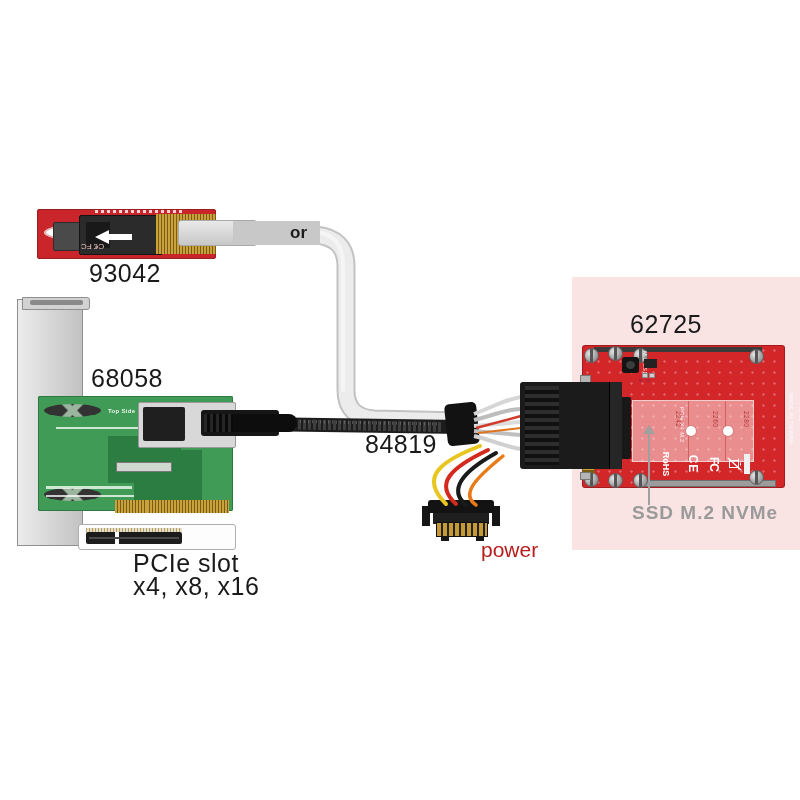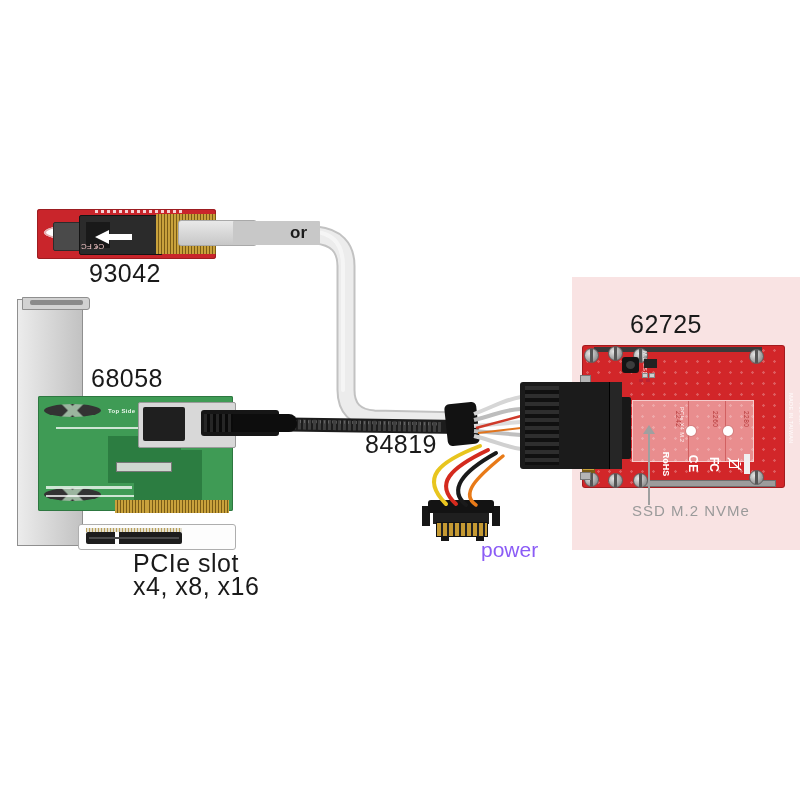--- a/index.html
+++ b/index.html
@@ -1,20 +1,20 @@
 <!DOCTYPE html>
 <html><head>
 <meta charset="utf-8">
 <style>
   html,body{margin:0;padding:0;background:#fff;}
   #canvas{position:relative;width:800px;height:800px;background:#ffffff;overflow:hidden;
           font-family:"Liberation Sans",sans-serif;}
   .abs{position:absolute;padding-left:44px;}
   .lbl{font-size:25px;color:#1a1a1a;letter-spacing:.5px;white-space:nowrap;}
-  .note{font-size:15px;color:#9a9a9a;letter-spacing:1px;white-space:nowrap;}
+  .note{font-size:19px;color:#9a9a9a;letter-spacing:1px;white-space:nowrap;font-weight:bold;}
 
   
   .gold-v{background:repeating-linear-gradient(90deg,#c9a23c 0 2px,#7a5c16 2px 3px);}
   .gold-h{background:repeating-linear-gradient(180deg,#c9a23c 0 2px,#7a5c16 2px 4px);}
   .bracket{background:linear-gradient(90deg,#ececec,#c2c2c2);border:1px solid #8f8f8f;}
 
   
   .card62721{left:37px;top:209px;width:135px;height:50px;background:#c9252b;border-radius:3px;
              box-shadow:inset 0 0 0 1px #9c1d21;}
   .hole{left:7px;top:16px;width:15px;height:15px;border-radius:50%;background:#fff;
@@ -298,17 +298,17 @@
 
   <div class="sata">
     <div class="wing" style="left:422px;"></div>
     <div class="wing" style="left:492px;"></div>
     <div class="top"></div>
     <div class="body"></div>
     <div class="pins"></div>
     <div class="prong" style="left:441px;"></div>
     <div class="prong" style="left:476px;"></div>
   </div>
-  <div class="abs" style="left:437px;top:538px;font-size:21px;color:#8b5cf6;z-index:5;">power</div>
+  <div class="abs" style="left:437px;top:538px;font-size:21px;color:#b91c1c;z-index:5;">power</div>
 
   <div class="abs lbl z6" style="left:321px;top:430px;">84819</div>
 
 </div>
 
 </body></html>

